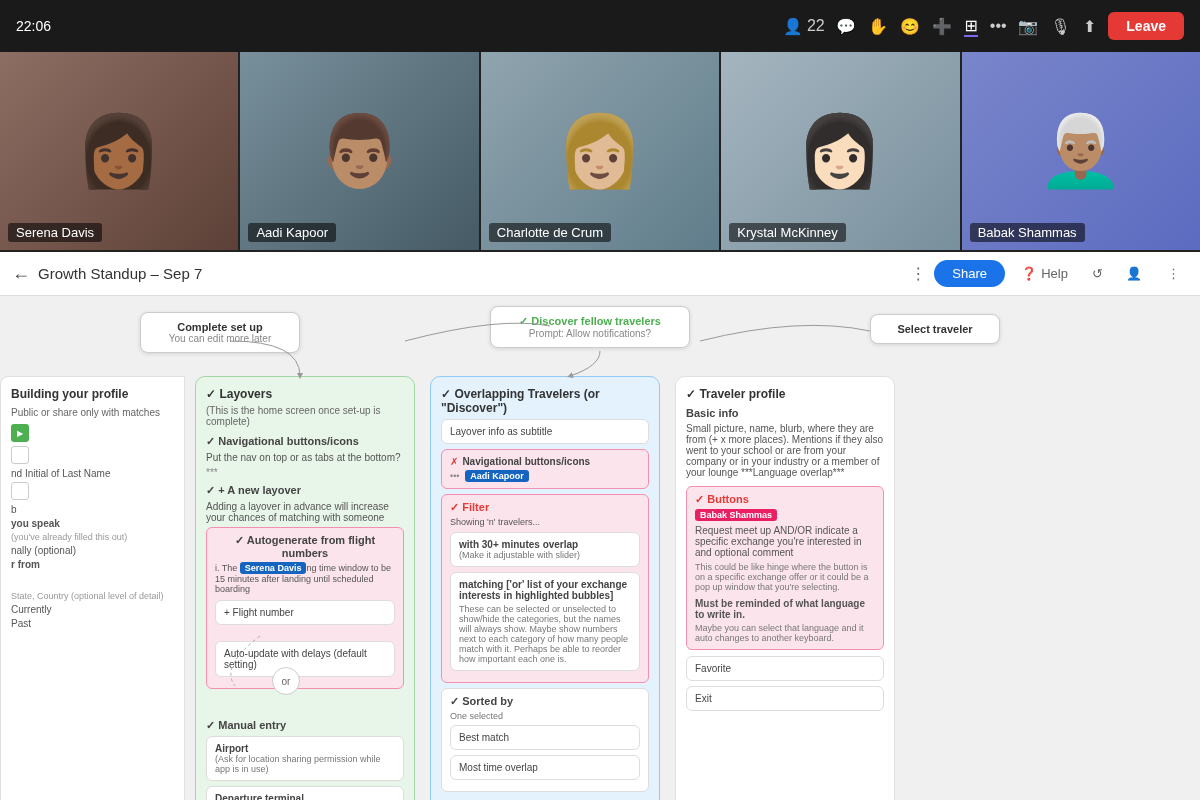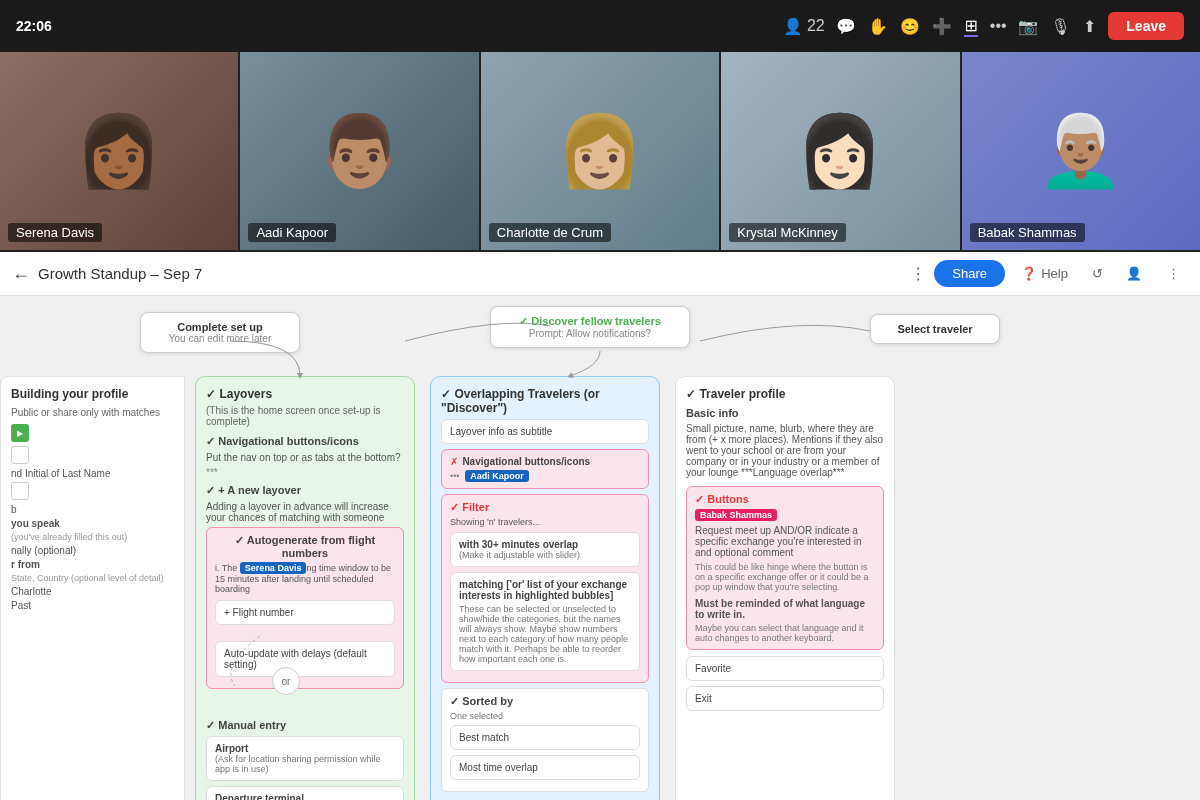--- a/index.html
+++ b/index.html
@@ -8,21 +8,21 @@
     
     #top-bar {
       background: #1a1a1a;
       height: 52px;
       display: flex;
       align-items: center;
       padding: 0 16px;
       color: #fff;
       justify-content: space-between;
     }
-    #time { font-size: 14px; font-weight: 700; }
+    #time { font-size: 14px; font-weight: 400; }
     #top-controls { display: flex; align-items: center; gap: 12px; }
     .top-icon { color: #ccc; font-size: 16px; cursor: pointer; display: flex; align-items: center; gap: 4px; }
     .top-icon.active { color: #fff; border-bottom: 2px solid #7b68ee; }
     #leave-btn { background: #e53935; color: #fff; border: none; border-radius: 6px; padding: 6px 18px; font-size: 14px; font-weight: 600; cursor: pointer; }
 
     
     #video-strip {
       display: flex;
       height: 200px;
       border-bottom: 2px solid #222;
@@ -274,23 +274,23 @@
                 <span style="color:#fff;font-size:8px;">▶</span>
               </div>
           </div>
           <div style="width:18px; height:18px; background:#fff; border:1px solid #ccc; border-radius:3px; margin-bottom:4px;"></div>
           <div style="font-size:10px; color:#555; margin-bottom:3px;">nd Initial of Last Name</div>
           <div style="width:18px; height:18px; background:#fff; border:1px solid #ccc; border-radius:3px; margin-bottom:4px;"></div>
           <div style="font-size:10px; color:#555; margin-bottom:3px;">b</div>
           <div style="font-size:10px; color:#555; margin-bottom:3px; font-weight:600;">you speak</div>
           <div style="font-size:9px; color:#999; margin-bottom:3px;">(you've already filled this out)</div>
           <div style="font-size:10px; color:#555; margin-bottom:3px;">nally (optional)</div>
-          <div style="font-size:10px; color:#555; margin-bottom:3px; font-weight:600;">r from</div>
+          <div style="font-size:10px; color:#555; margin-bottom:21px; font-weight:600;">r from</div>
           <div style="font-size:9px; color:#999; margin-bottom:3px;">State, Country (optional level of detail)</div>
-          <div style="font-size:10px; color:#555; margin-bottom:3px;">Charlotte</div>
+          <div style="font-size:10px; color:#555; margin-bottom:3px;">Currently</div>
           <div style="font-size:10px; color:#555;">Past</div>
         </div>
       </div>
     </div>
 
     <div class="col-card col-green" style="left:195px; top:80px; width:220px; height:480px;">
       <div class="col-header">
         <span>✓ Layovers</span>
       </div>
       <div class="col-subheader">(This is the home screen once set-up is complete)</div>

